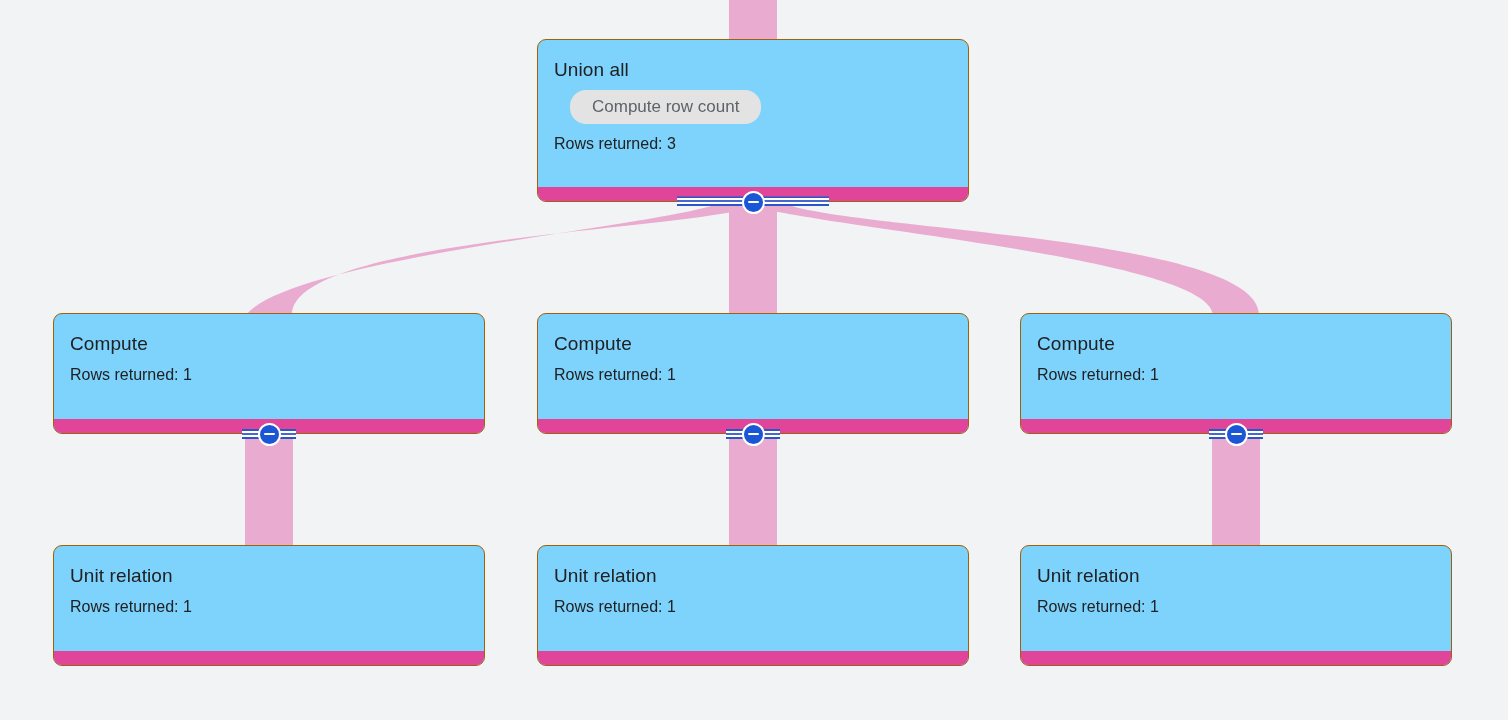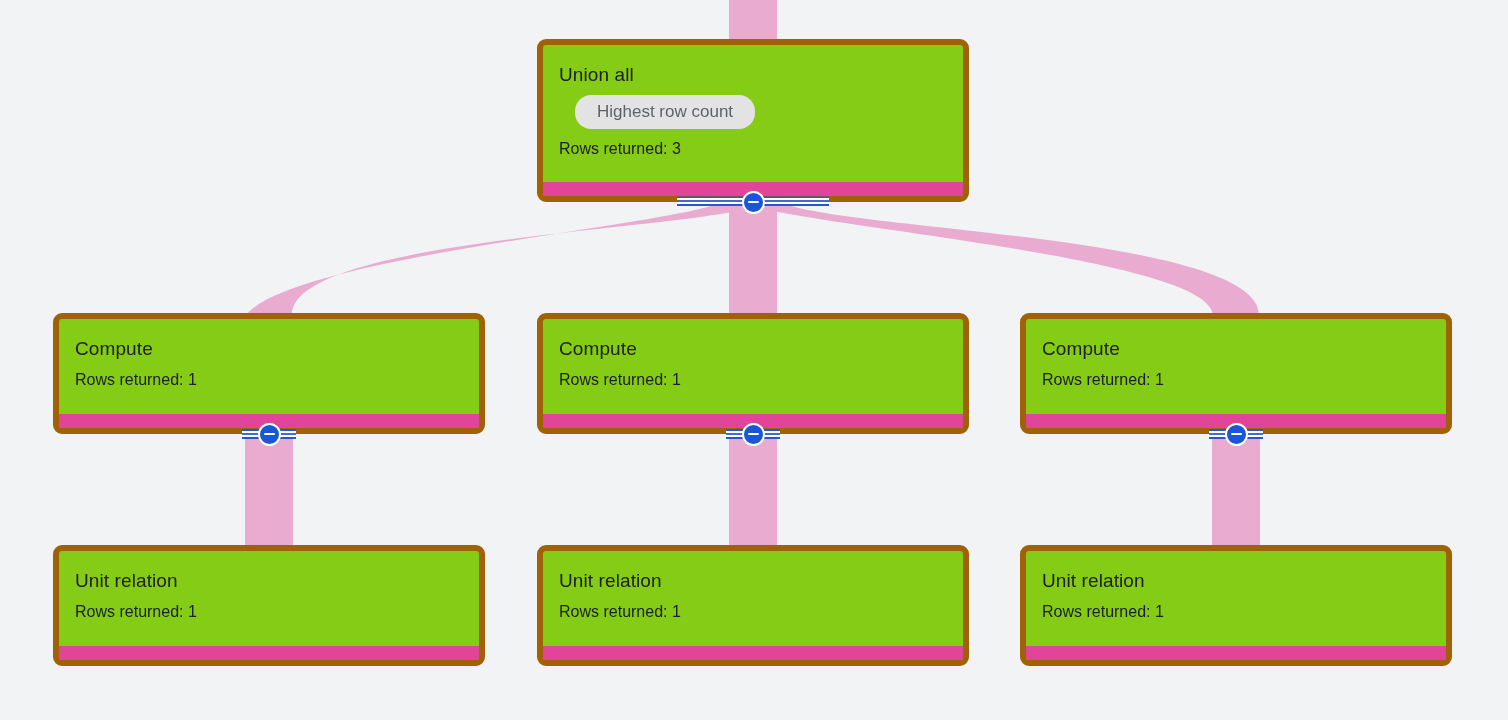--- a/index.html
+++ b/index.html
@@ -28,22 +28,22 @@
     top: 0;
     width: 1508px;
     height: 720px;
     pointer-events: none;
   }
 
   
   .node {
     position: absolute;
     box-sizing: border-box;
-    background: #84cc16;
-    border: 6px solid #a16207;
+    background: #7dd3fc;
+    border: 1px solid #a16207;
     border-radius: 9px;
     overflow: hidden;
     display: flex;
     flex-direction: column;
   }
   .node-body {
     flex: 1 1 auto;
     padding: 18px 16px 6px 16px;
     display: flex;
     flex-direction: column;
@@ -142,21 +142,21 @@
         <path d="M 245 428 L 293 428 L 293 549 L 245 549 Z" fill="#eaabd0"></path>
         <path d="M 729 428 L 777 428 L 777 549 L 729 549 Z" fill="#eaabd0"></path>
         <path d="M 1212 428 L 1260 428 L 1260 549 L 1212 549 Z" fill="#eaabd0"></path>
       </g>
   </svg>
 
   <div id="nodes-layer">
       <div class="node" style="left: 537px; top: 39px; width: 432px; height: 163px;">
         <div class="node-body">
           <div class="node-title">Union all</div>
-          <div class="node-badge">Highest row count</div>
+          <div class="node-badge">Compute row count</div>
           <div class="node-rows">Rows returned: 3</div>
         </div>
         <div class="node-bar" style="background: rgb(224, 69, 154);"></div>
       </div>
       <div class="node" style="left: 53px; top: 313px; width: 432px; height: 121px;">
         <div class="node-body">
           <div class="node-title">Compute</div>
           <div class="node-rows">Rows returned: 1</div>
         </div>
         <div class="node-bar" style="background: rgb(224, 69, 154);"></div>

